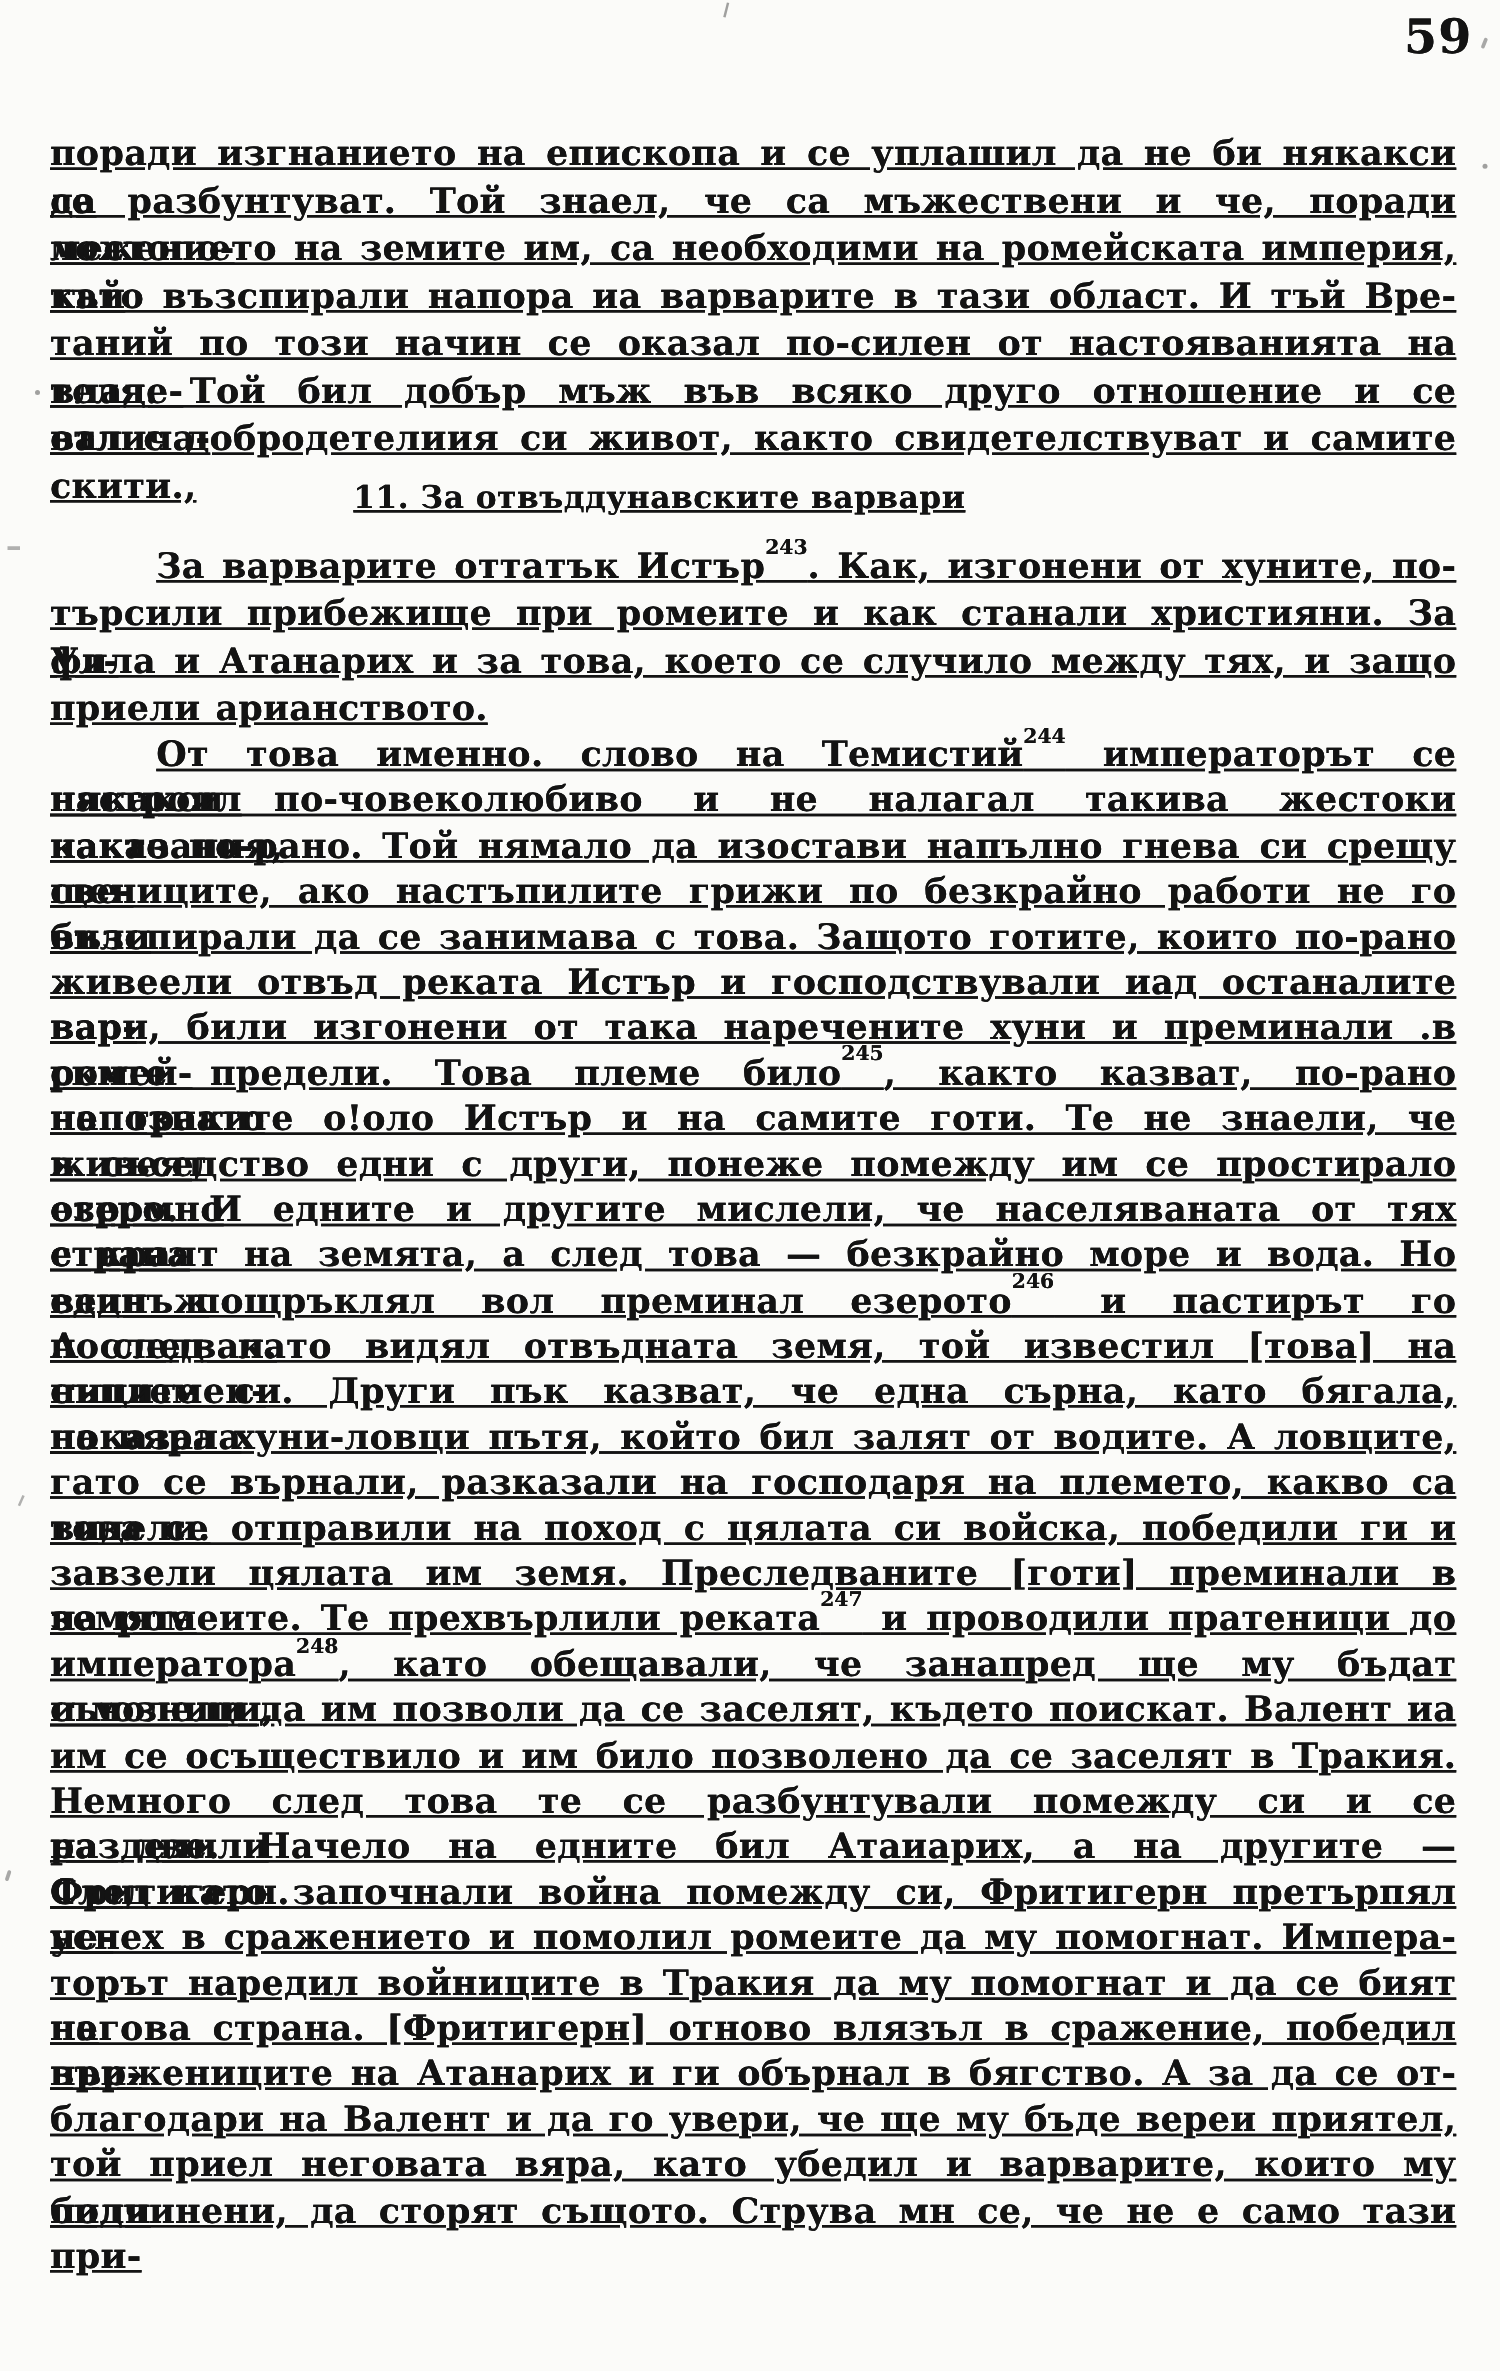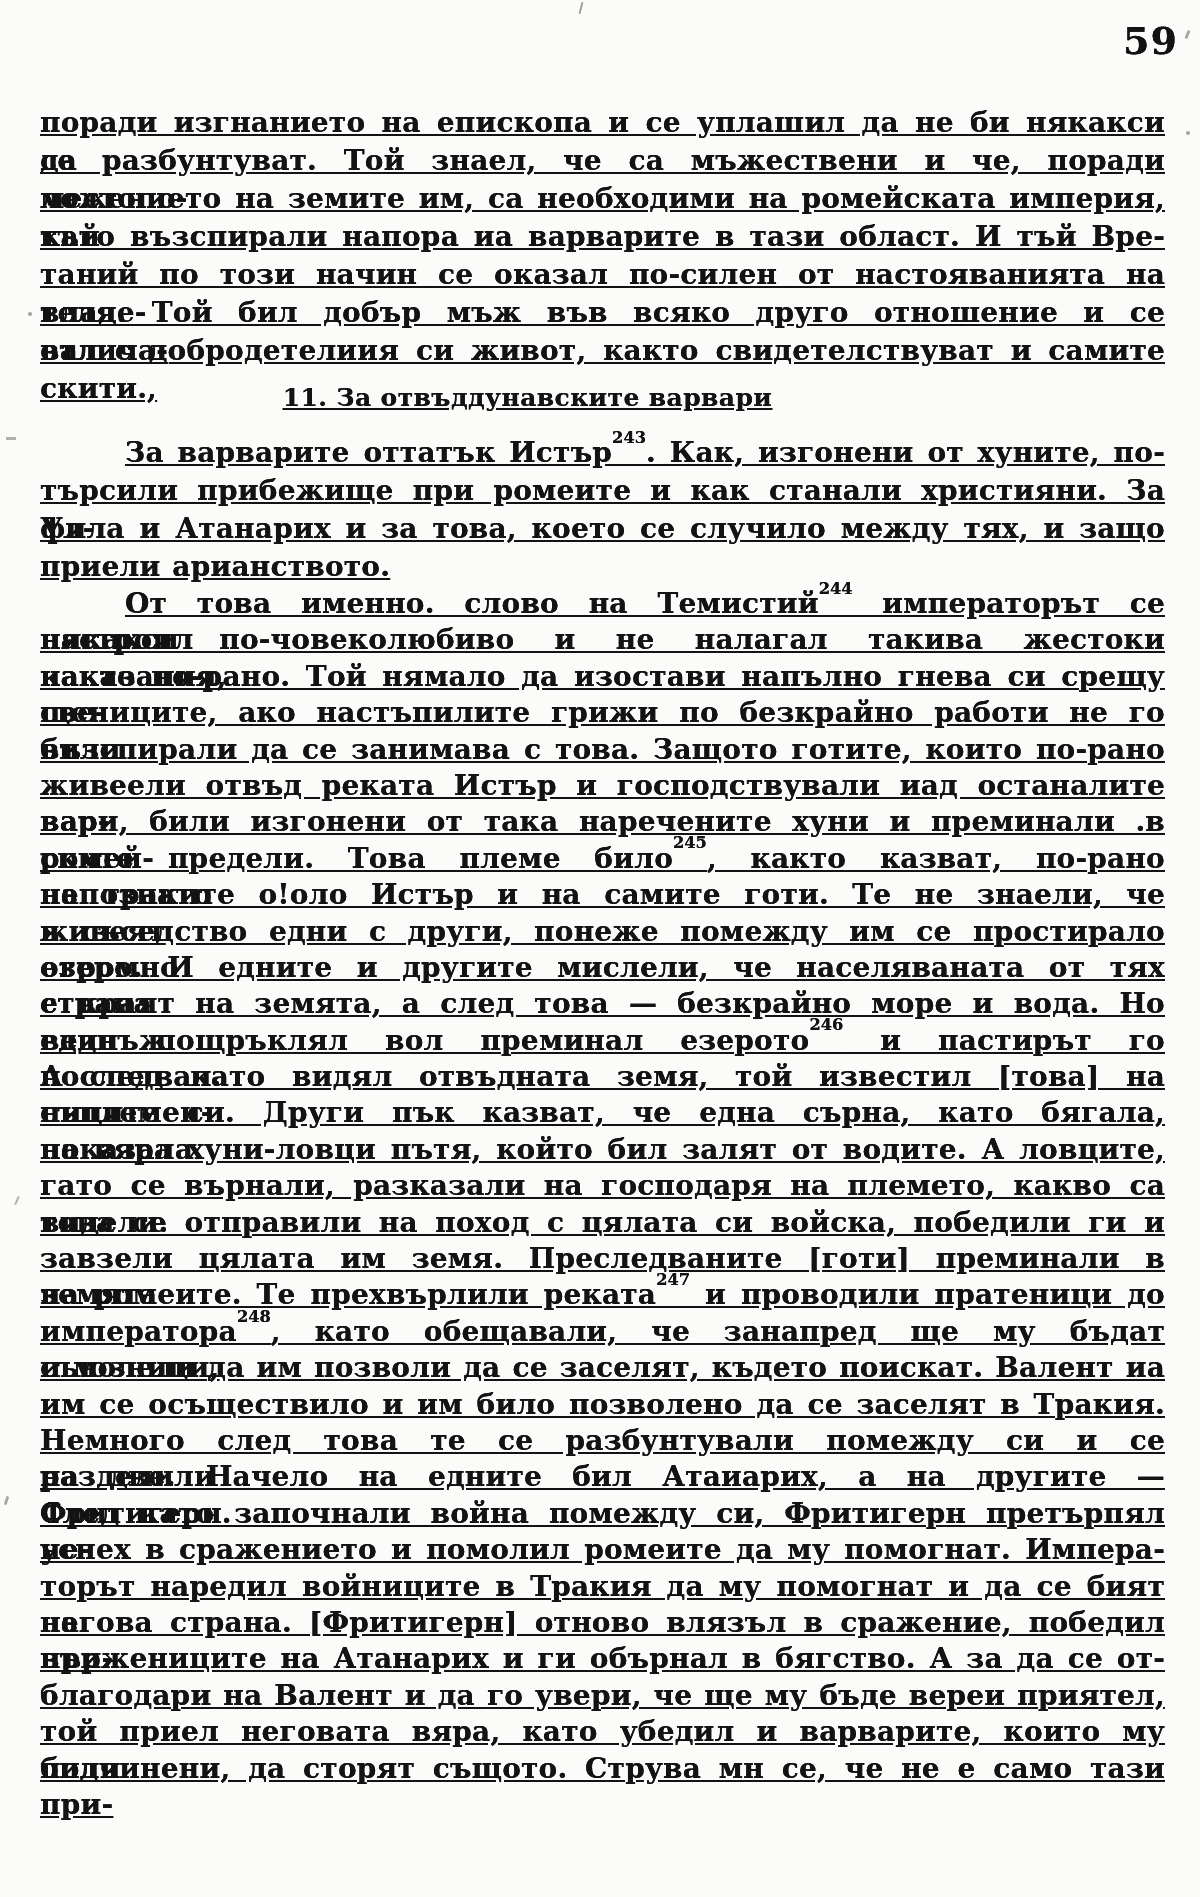--- a/index.html
+++ b/index.html
@@ -44,21 +44,20 @@
     font-size:25px;font-weight:700;
     text-align:center;
     letter-spacing:.4px;
     text-shadow:0 0 .5px currentColor;
   }
   .page-num{
     position:absolute;top:6px;right:22px;
     font-size:38px;font-weight:700;
     letter-spacing:1px;
     text-shadow:0 0 .5px currentColor;
-    margin-top:12px;
   }
   
   .artifact{position:absolute;background:#555;opacity:.55;}
   .a-top-tick{left:580px;top:2px;width:2px;height:12px;transform:rotate(14deg);}
   .a-pagenum-tick{left:1186px;top:30px;width:3px;height:9px;border-radius:2px;transform:rotate(22deg);opacity:.5;}
   .a-line1-dot{left:1186px;top:131px;width:4px;height:4px;border-radius:50%;}
   .a-left-dot{left:28px;top:312px;width:4px;height:4px;border-radius:50%;}
   .a-left-dash{left:6px;top:437px;width:10px;height:3px;opacity:.45;}
   .a-left-tick{left:16px;top:1196px;width:2px;height:9px;transform:rotate(24deg);opacity:.45;}
   .a-left-comma{left:5px;top:1496px;width:3px;height:9px;border-radius:2px;transform:rotate(18deg);opacity:.5;}

